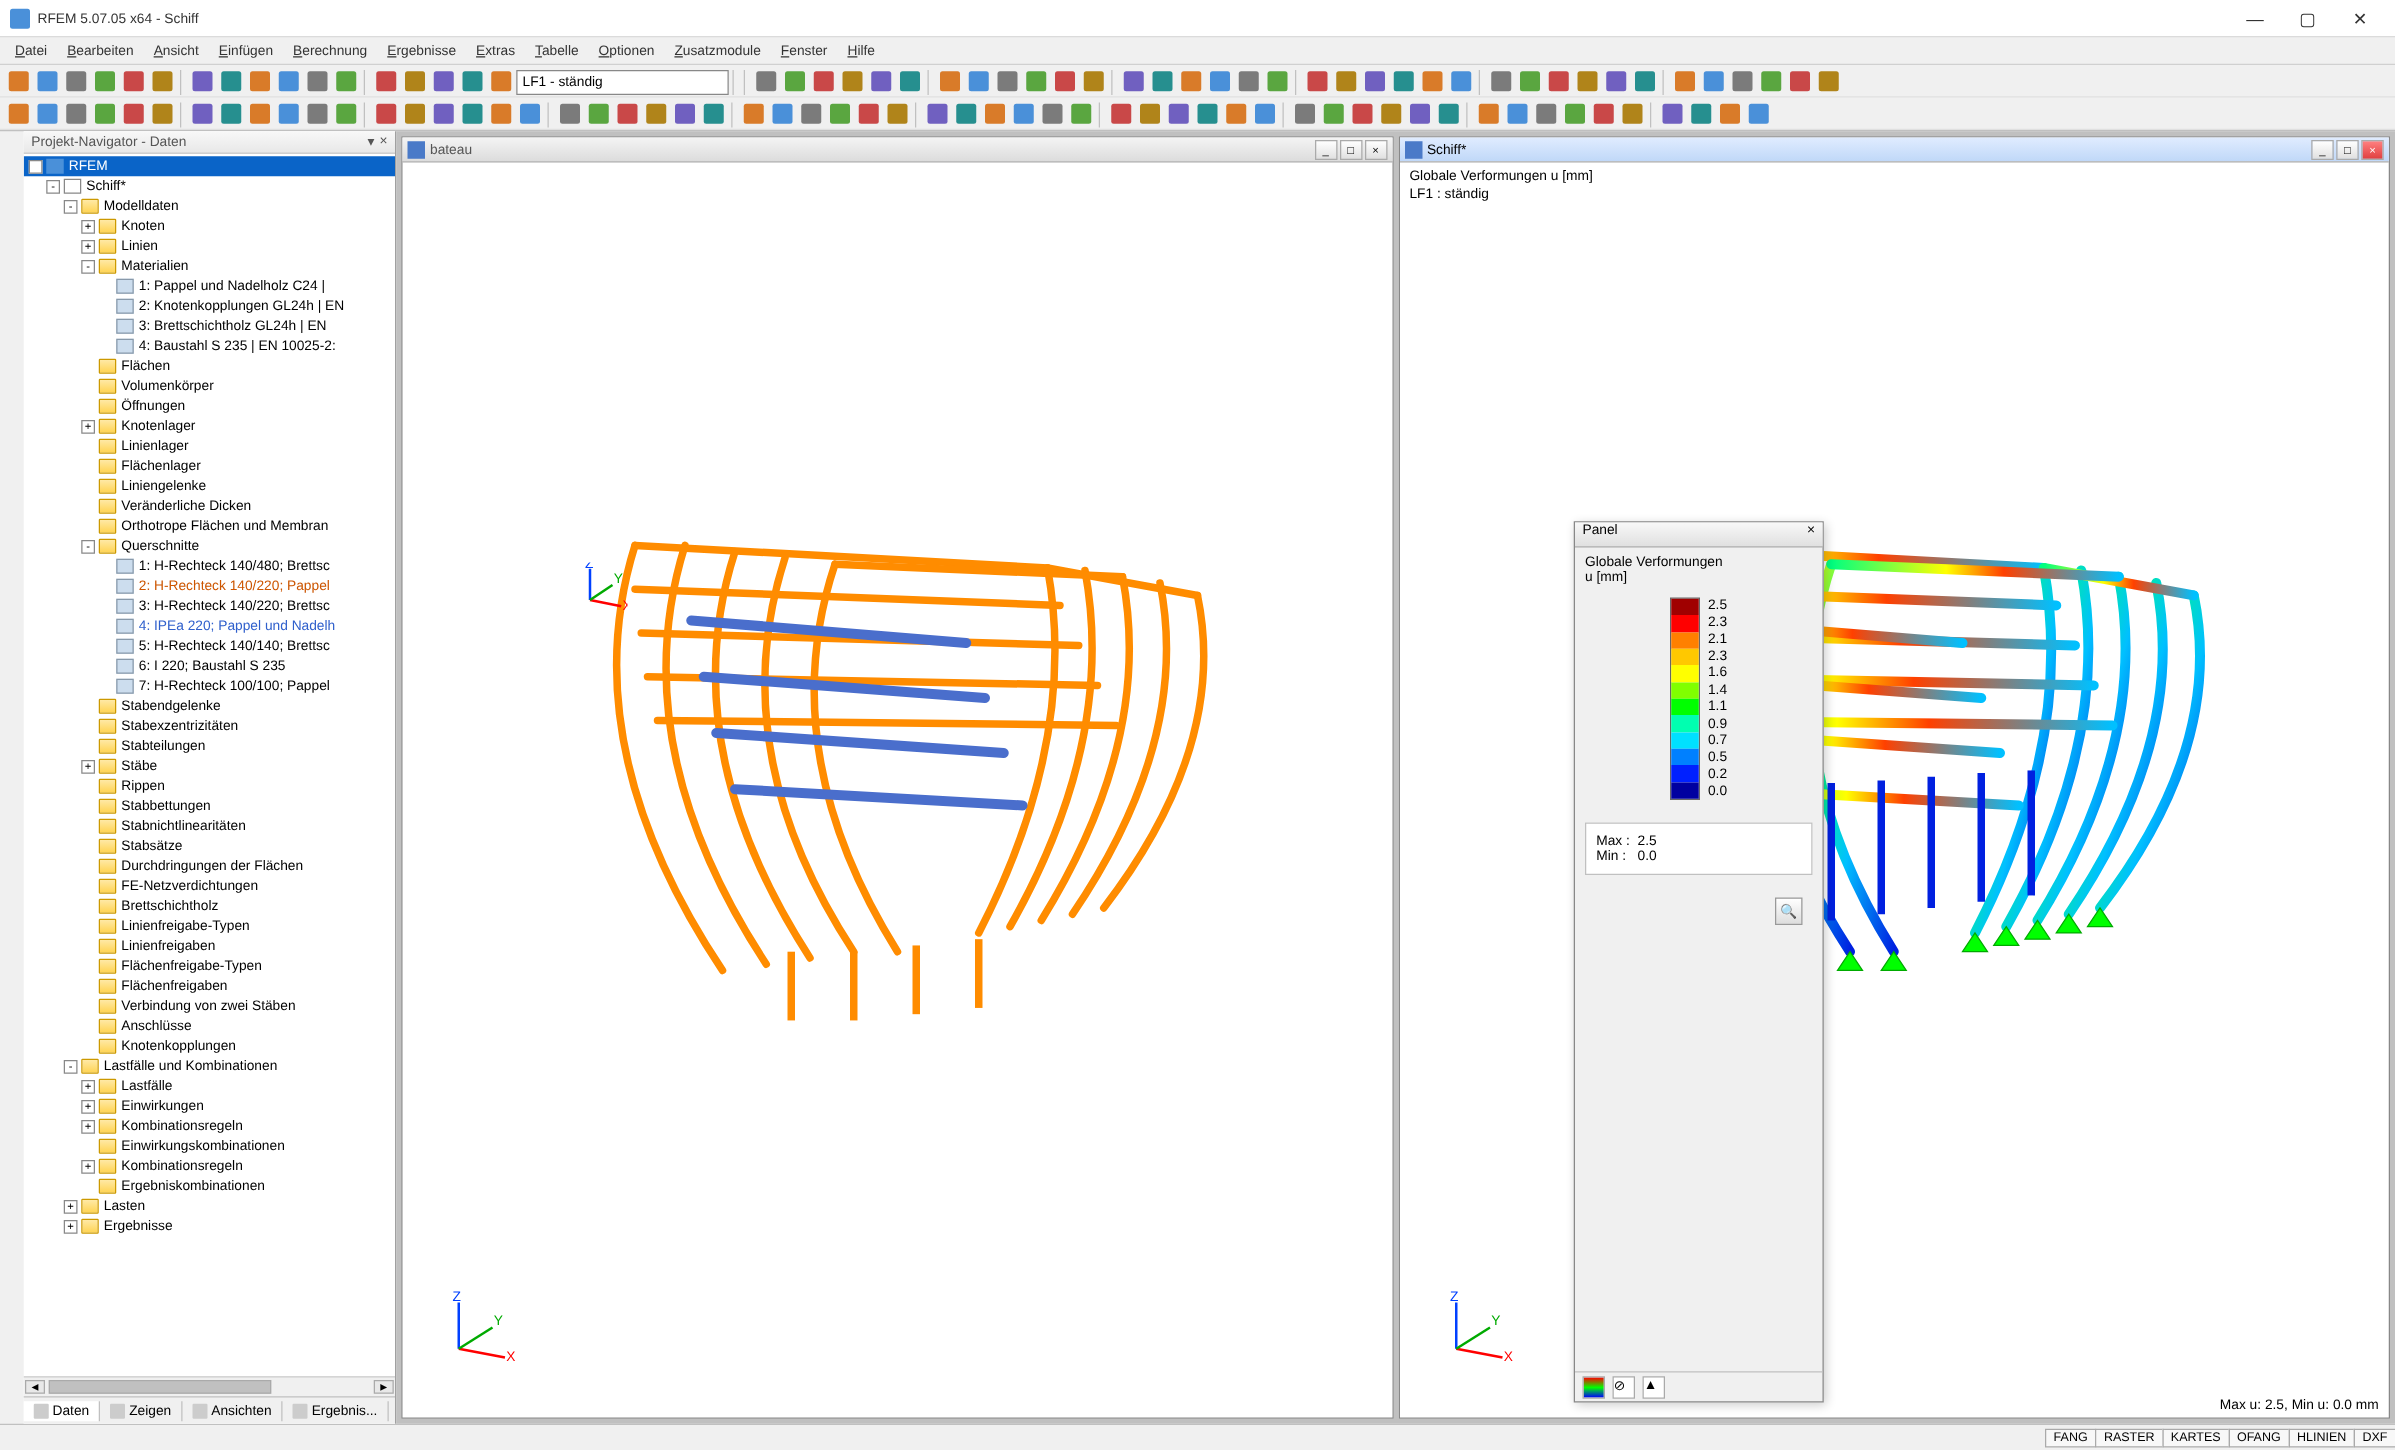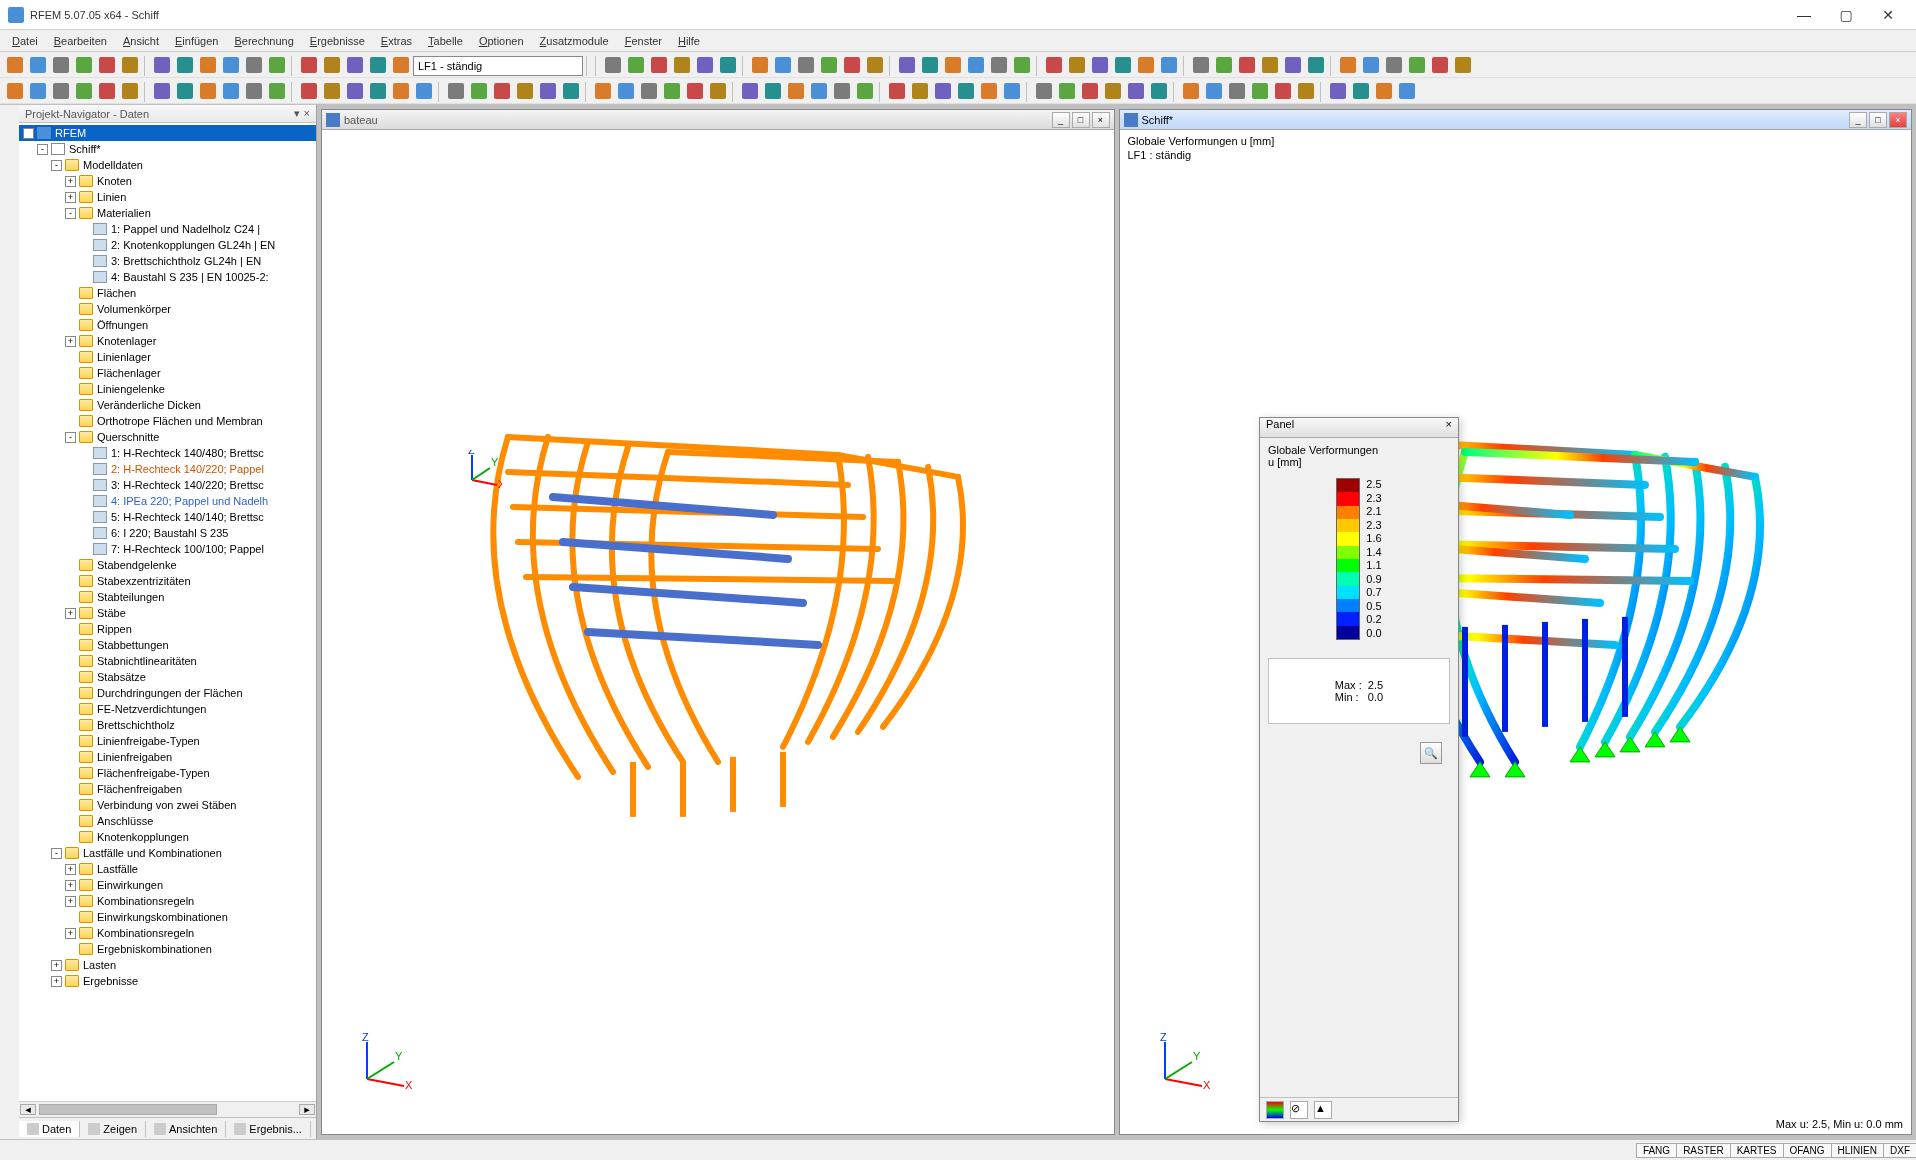--- a/index.html
+++ b/index.html
@@ -75,21 +75,21 @@
 .color-panel { position: absolute; left: 942px; top: 312px; width: 200px; height: 705px; background: #f0f0f0; border: 1px solid #888; box-shadow: 2px 2px 8px rgba(0,0,0,.2); display: flex; flex-direction: column; }
 .color-panel .cp-head { height: 20px; background: linear-gradient(#f8f8f8,#e0e0e0); border-bottom: 1px solid #aaa; display: flex; align-items: flex-start; padding: 0 6px; }
 .color-panel .cp-head .x { margin-left: auto; }
 .color-panel .cp-body { padding: 6px 8px; flex: 1; }
 .color-panel .cp-title { font-size: 11px; color: #000; margin-bottom: 10px; }
 .color-scale { display: flex; align-items: stretch; margin: 6px auto; width: fit-content; }
 .color-bar { width: 24px; display: flex; flex-direction: column; border: 1px solid #666; }
 .color-bar .seg { flex: 1; }
 .color-labels { margin-left: 6px; display: flex; flex-direction: column; justify-content: space-between; font-size: 11px; }
 .color-labels div { height: 13.5px; line-height: 13.5px; }
-.color-panel .cp-readout { margin-top: 18px; font-size: 11px; text-align: center; border: 1px solid #c0c0c0; background: #fff; padding: 20px; }
+.color-panel .cp-readout { margin-top: 18px; font-size: 11px; text-align: left; border: 1px solid #c0c0c0; background: #fff; padding: 8px; }
 .color-panel .cp-foot { height: 24px; border-top: 1px solid #c0c0c0; display: flex; align-items: center; padding: 0 6px; gap: 6px; }
 .color-panel .cp-foot .ic { width: 18px; height: 18px; border: 1px solid #aaa; background: #fff; }
 .cp-zoom { margin: 18px auto 0; width: 22px; height: 22px; border: 1px solid #999; background: linear-gradient(#fff,#ddd); display:flex; align-items:center; justify-content:center; margin-left: auto; margin-right: 8px;}
 
 
 .statusbar { height: 22px; background: #f0f0f0; border-top: 1px solid #c0c0c0; display: flex; align-items: center; font-size: 11px; }
 .statusbar .cells { margin-left: auto; display: flex; }
 .statusbar .cell { border: 1px solid #aaa; padding: 1px 6px; margin-right: -1px; background: #f8f8f8; font-size: 10px; }
 
 

